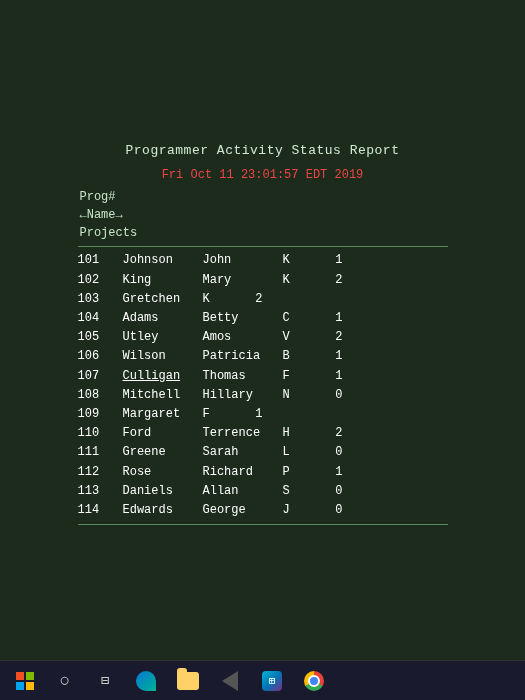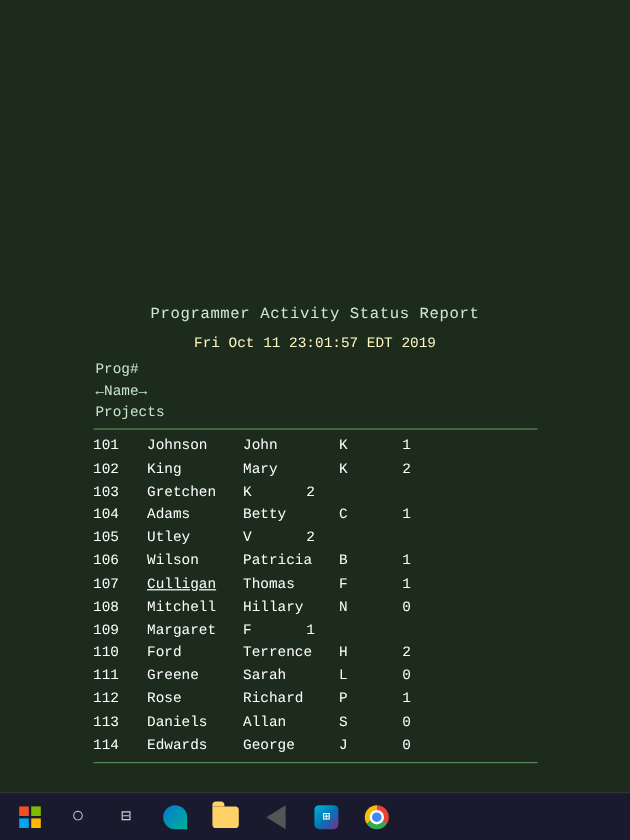--- a/index.html
+++ b/index.html
@@ -14,21 +14,21 @@
     }
 
     .screen {
       position: absolute;
       top: 0;
       left: 0;
       right: 0;
       bottom: 40px;
       background: #1c2b1c;
       display: flex;
-      align-items: flex-end;
+      align-items: center;
       justify-content: center;
       padding: 30px 20px 20px 20px;
     }
 
     .report-container {
       width: 370px;
       color: #c8e6c8;
       font-size: 12px;
       line-height: 1.5;
     }
@@ -37,21 +37,21 @@
       text-align: center;
       font-size: 13px;
       color: #d0ead0;
       margin-bottom: 6px;
       letter-spacing: 0.5px;
     }
 
     .report-date {
       text-align: center;
       font-size: 12px;
-      color: #fef9c3;
+      color: #ef4444;
       margin-bottom: 4px;
     }
 
     .report-header-line {
       display: flex;
       flex-direction: column;
       font-size: 12px;
       color: #c8e6c8;
       margin-bottom: 2px;
       padding-left: 2px;
@@ -246,20 +246,21 @@
         <div class="data-row">
       <span class="col-prog">104</span>
       <span class="col-name">Adams</span>
       <span class="col-fname">Betty</span>
       <span class="col-mi">C</span>
       <span class="col-proj">1</span>
     </div>
         <div class="data-row">
       <span class="col-prog">105</span>
       <span class="col-name">Utley</span>
+      <span class="col-fname">Amos</span>
       <span class="col-mi">V</span>
       <span class="col-proj">2</span>
     </div>
         <div class="data-row">
       <span class="col-prog">106</span>
       <span class="col-name">Wilson</span>
       <span class="col-fname">Patricia</span>
       <span class="col-mi">B</span>
       <span class="col-proj">1</span>
     </div>

